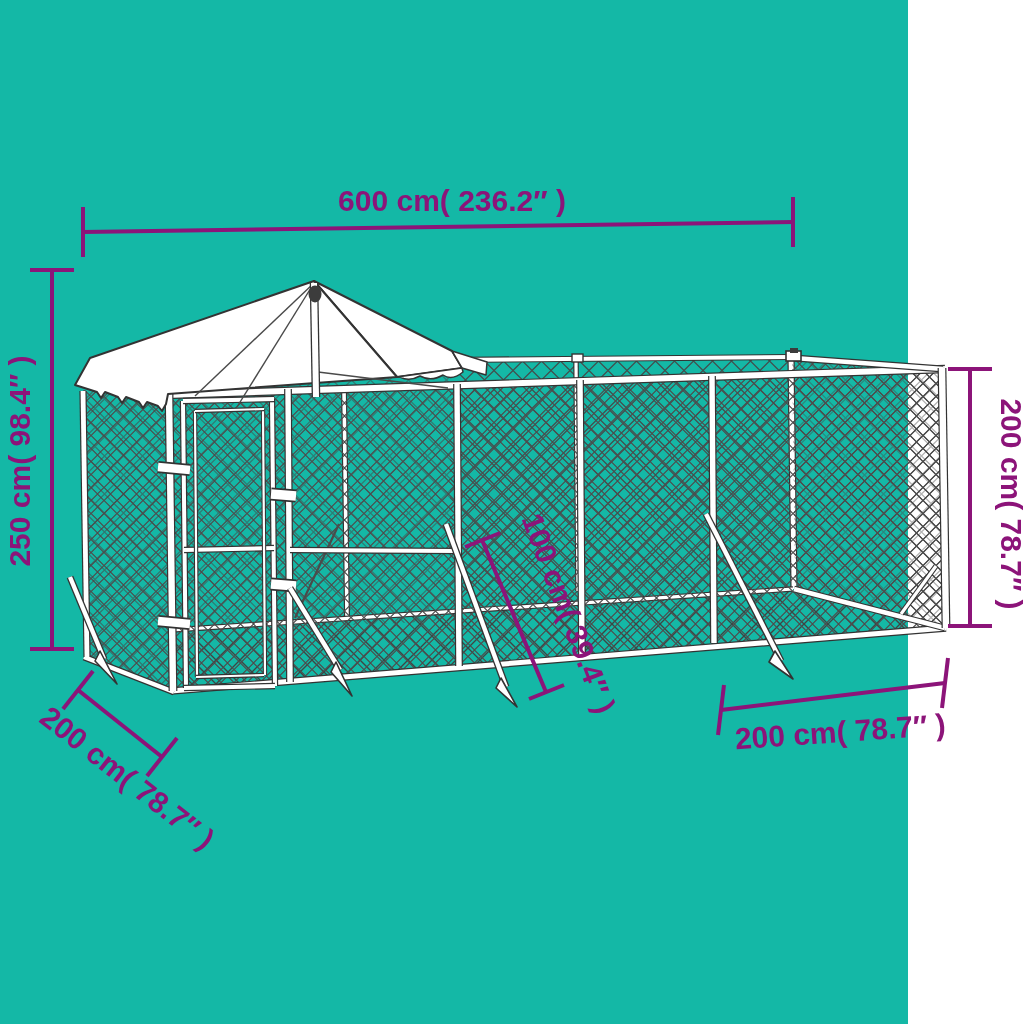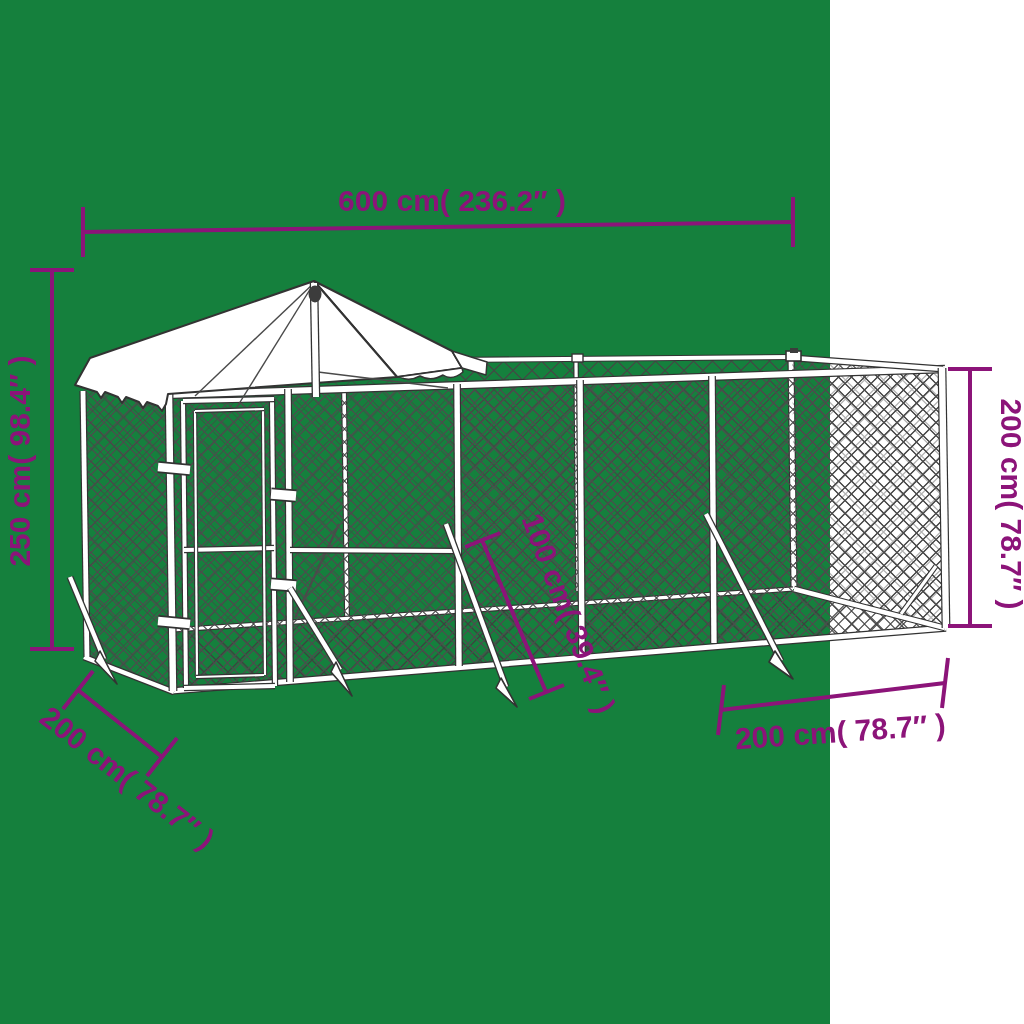--- a/index.html
+++ b/index.html
@@ -1,16 +1,16 @@
 <!DOCTYPE html>
 <html><head>
 <meta charset="utf-8">
 <style>
   html,body{margin:0;padding:0;background:#ffffff;width:1024px;height:1024px;overflow:hidden;}
-  .stage{position:relative;width:830px;height:1024px;background:#15803d;}
+  .stage{position:relative;width:908px;height:1024px;background:#14b8a6;}
   svg{display:block;}
   .bd{stroke:#333333;fill:none;stroke-linecap:butt;}
   .bw{stroke:#ffffff;fill:none;stroke-linecap:butt;}
   .thin{stroke:#4a4a4a;fill:none;}
   .whiteshape{fill:#ffffff;stroke:#333333;stroke-width:2;stroke-linejoin:round;}
   .whiteshape-thin{fill:#ffffff;stroke:#333333;stroke-width:1.5;stroke-linejoin:round;}
   .tip{fill:#ffffff;stroke:#333333;stroke-width:1.6;stroke-linejoin:round;}
   .dim-text{font-family:"Liberation Sans","DejaVu Sans",sans-serif;font-weight:700;font-size:30px;}
 </style>
 </head>

